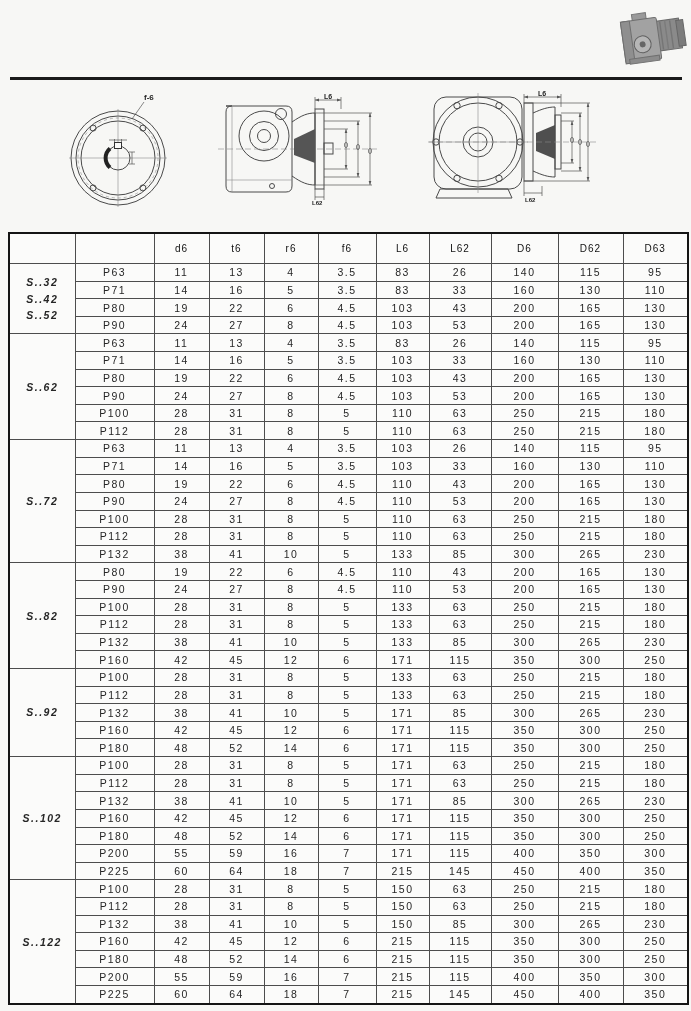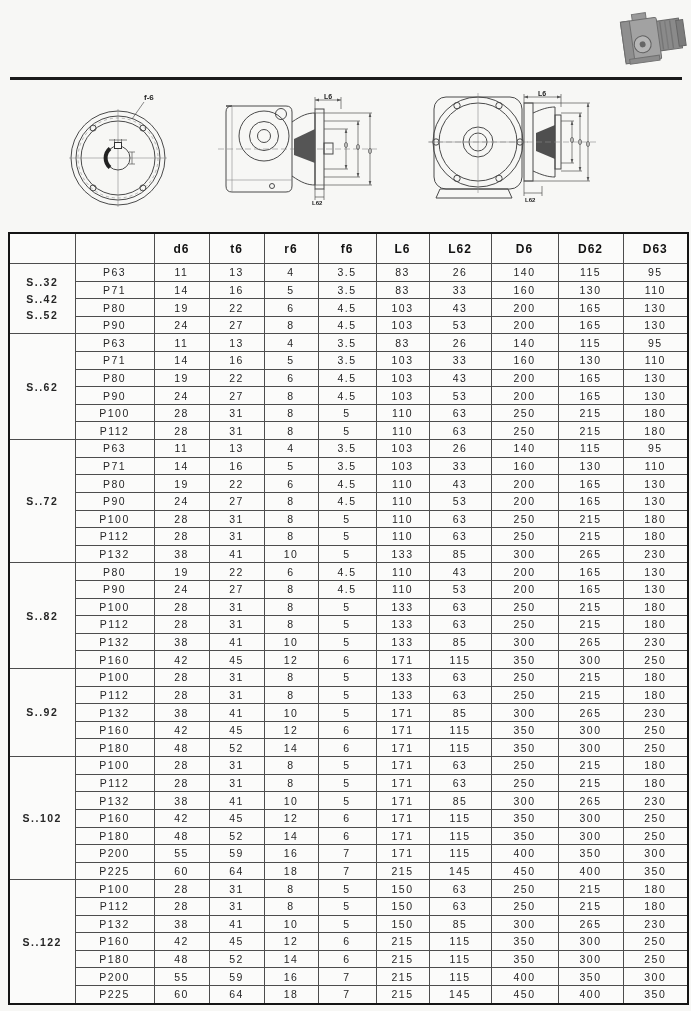--- a/index.html
+++ b/index.html
@@ -24,26 +24,26 @@
   table.spec{
     position:absolute;left:8px;top:232px;width:679px;height:773px;
     border-collapse:collapse;table-layout:fixed;
     background:#fbfbfa;border:2px solid #141414;
   }
   table.spec th, table.spec td{
     border:1px solid #4d4d4d;text-align:center;vertical-align:middle;
     padding:0;overflow:hidden;
   }
   table.spec thead th{
-    height:29px;font-size:12px;font-weight:bold;color:#111;letter-spacing:1px;
+    height:29px;font-size:10px;font-weight:normal;color:#111;letter-spacing:1px;
   }
   table.spec tbody td{font-size:10.5px;letter-spacing:1.5px;color:#262626;}
   td.group-cell{
     font-size:13.5px;font-weight:bold;letter-spacing:1px;color:#111;
-    white-space:pre-line;line-height:1.55;
+    white-space:pre-line;line-height:1.55;font-style:italic;
   }
   td.size-cell{letter-spacing:1.2px;}
   tr.group-start td{border-top-color:#2e2e2e;}
 </style>
 </head>
 <body>
 
 <div class="page">
 
   <svg class="photo" viewBox="0 0 74 66">

